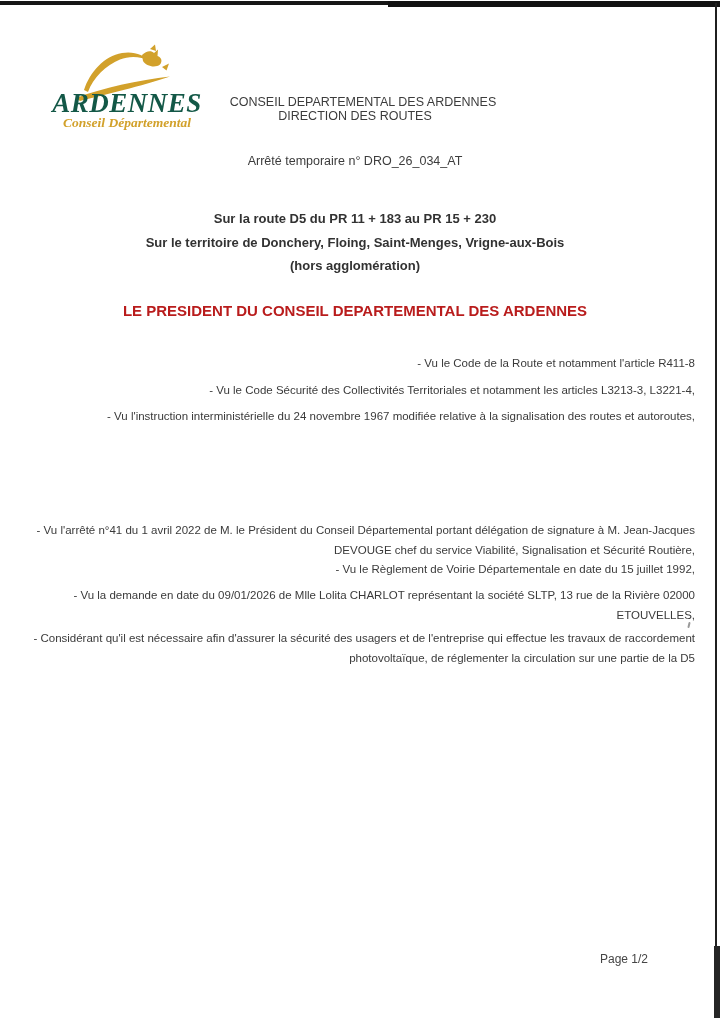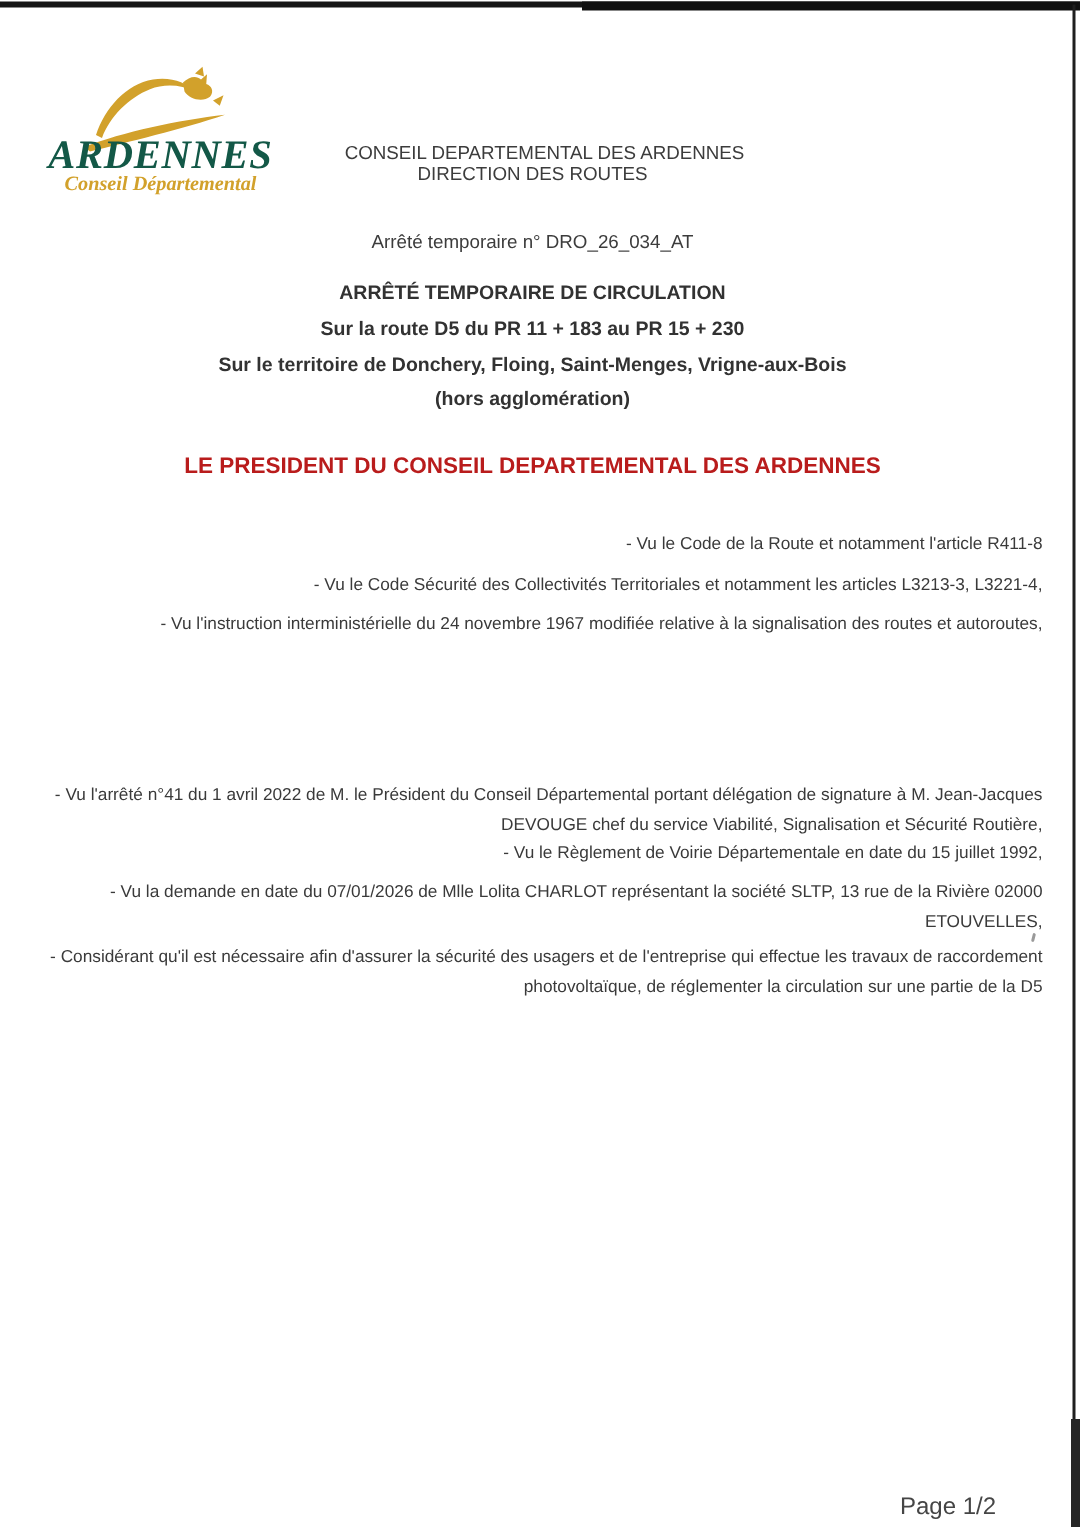--- a/index.html
+++ b/index.html
@@ -10,21 +10,21 @@
   .page{position:absolute;inset:0;}
 
   
   .scan-top{position:absolute;top:1px;left:0;width:720px;height:4px;background:#161616;}
   .scan-top-right{position:absolute;top:1px;left:388px;width:332px;height:6px;background:#111;}
   .scan-right-line{position:absolute;top:3px;bottom:0;right:3px;width:2px;background:#1f1f1f;}
   .scan-right-bottom{position:absolute;right:0;bottom:0;width:6px;height:72px;background:#262626;}
   .scan-speck{position:absolute;left:688px;top:622px;width:2px;height:6px;background:#9a9a9a;transform:rotate(14deg);border-radius:1px;}
 
   
-  .logo{position:absolute;left:24px;top:44px;width:166px;height:88px;}
+  .logo{position:absolute;left:44px;top:44px;width:166px;height:88px;}
   .logo svg{display:block;width:166px;height:88px;}
   .logo-wordmark{font-family:"Liberation Serif",serif;font-style:italic;font-weight:bold;letter-spacing:.5px;}
   .logo-sub{font-family:"Liberation Serif",serif;font-style:italic;font-weight:bold;}
 
   
   .cline{position:absolute;left:0;right:10px;text-align:center;font-size:12.5px;color:#3c3c3c;white-space:pre;}
   .h1{top:69px;}
   .h2{top:95px;padding-left:16px;}
   .h3{top:109px;}
   .ref{top:154px;}
@@ -34,21 +34,21 @@
   .s3{top:235px;}
   .s4{top:258px;}
   .main-title{top:302px;font-size:15px;font-weight:bold;color:#b91c1c;}
 
   
   .recital{position:absolute;left:30px;width:665px;font-size:11.5px;line-height:20px;color:#3a3a3a;letter-spacing:0;text-align:right;}
   .r0{top:341px;}.r1{top:368px;}.r2{top:394px;}.r3{top:417px;}.r4{top:462px;}
   .r5{top:508px;}.r6{top:547px;}.r7{top:573px;}.r8{top:616px;}
 
   
-  .footer{position:absolute;left:600px;top:952px;font-size:16px;color:#454545;margin-top:44px;}
+  .footer{position:absolute;left:600px;top:952px;font-size:12px;color:#454545;}
 </style>
 </head>
 <body>
 
 <div class="page">
 
   <div class="scan-top"></div>
   <div class="scan-top-right"></div>
   <div class="scan-right-line"></div>
   <div class="scan-right-bottom"></div>
@@ -67,30 +67,29 @@
 
       <text class="logo-wordmark" x="83" y="68" text-anchor="middle" font-size="27" fill="#135847">ARDENNES</text>
       <text class="logo-sub" x="83" y="82.5" text-anchor="middle" font-size="13.5" fill="#D2A12B">Conseil Départemental</text>
     </svg>
   </div>
 
   <div class="cline h2">CONSEIL DEPARTEMENTAL DES ARDENNES</div>
   <div class="cline h3">DIRECTION DES ROUTES</div>
 
   <div class="cline ref">Arrêté temporaire n° DRO_26_034_AT</div>
-  <div class="cline bold s1">ARRÊTÉ TEMPORAIRE DE CIRCULATION</div>
   <div class="cline bold s2">Sur la route D5 du PR 11 + 183 au PR 15 + 230</div>
   <div class="cline bold s3">Sur le territoire de Donchery, Floing, Saint-Menges, Vrigne-aux-Bois</div>
   <div class="cline bold s4">(hors agglomération)</div>
 
   <div class="cline main-title">LE PRESIDENT DU CONSEIL DEPARTEMENTAL DES ARDENNES</div>
 
   <p class="recital r0">- Vu le Code de la Route et notamment l'article R411-8</p>
   <p class="recital r1">- Vu le Code Sécurité des Collectivités Territoriales et notamment les articles L3213-3, L3221-4,</p>
   <p class="recital r2">- Vu l'instruction interministérielle du 24 novembre 1967 modifiée relative à la signalisation des routes et autoroutes,</p>
   <p class="recital r5">- Vu l'arrêté n°41 du 1 avril 2022 de M. le Président du Conseil Départemental portant délégation de signature à M. Jean-Jacques DEVOUGE chef du service Viabilité, Signalisation et Sécurité Routière,</p>
   <p class="recital r6">- Vu le Règlement de Voirie Départementale en date du 15 juillet 1992,</p>
-  <p class="recital r7">- Vu la demande en date du 07/01/2026 de Mlle Lolita CHARLOT représentant la société SLTP, 13 rue de la Rivière 02000 ETOUVELLES,</p>
+  <p class="recital r7">- Vu la demande en date du 09/01/2026 de Mlle Lolita CHARLOT représentant la société SLTP, 13 rue de la Rivière 02000 ETOUVELLES,</p>
   <p class="recital r8">- Considérant qu'il est nécessaire afin d'assurer la sécurité des usagers et de l'entreprise qui effectue les travaux de raccordement photovoltaïque, de réglementer la circulation sur une partie de la D5</p>
 
   <div class="footer">Page 1/2</div>
 
 </div>
 
 </body></html>

